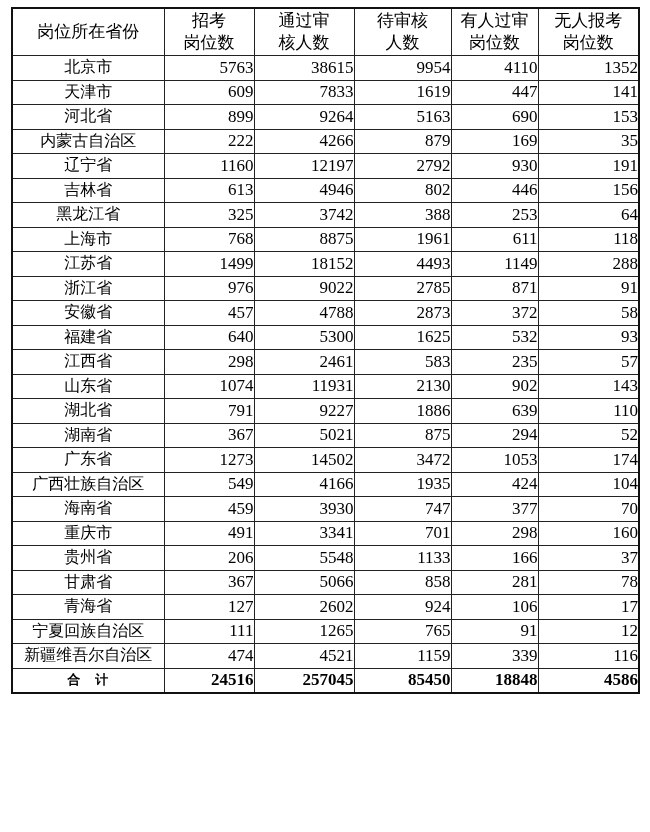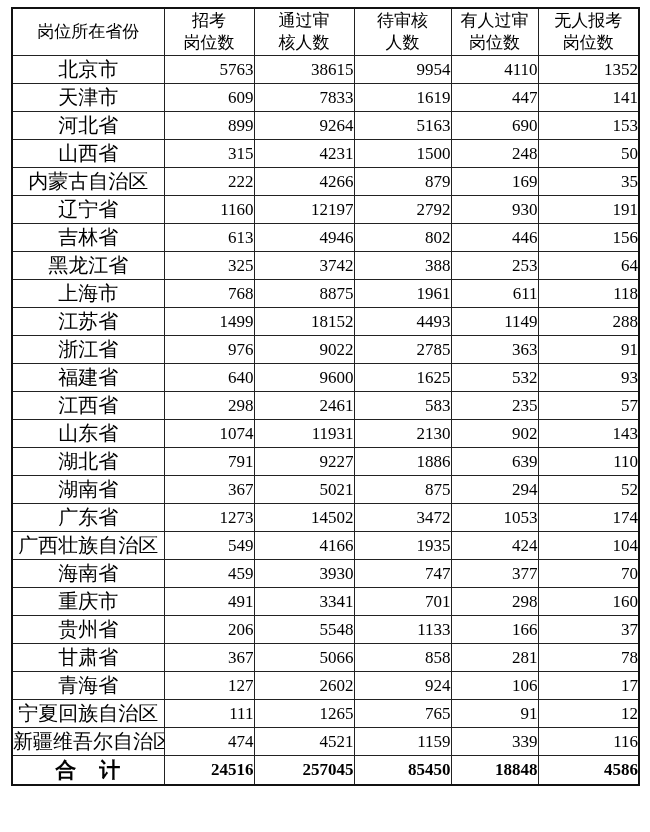--- a/index.html
+++ b/index.html
@@ -30,32 +30,32 @@
     font-weight:normal;
     font-size:17px;
     line-height:1.28;
     text-align:center;
     vertical-align:middle;
     border-bottom:2px solid #111111;
   }
   tbody td{height:23.5px;}
   td.prov{
     text-align:center;
-    font-size:20px;
+    font-size:16px;
   }
   td.num{
     text-align:right;
     padding-right:9px;
     font-size:17px;
   }
   tr.total td{
     font-weight:bold;
     border-top:1px solid #111111;
   }
-  tr.total td.prov{letter-spacing:1px;font-size:21px;margin-left:28px;}
+  tr.total td.prov{letter-spacing:1px;font-size:13px;margin-left:28px;}
 </style>
 </head>
 <body>
 
 <div class="page">
   <table class="review">
     <colgroup>
       <col style="width:152px">
       <col style="width:90px">
       <col style="width:100px">
@@ -109,28 +109,20 @@
         </tr>
         <tr>
           <td class="prov">河北省</td>
           <td class="num">899</td>
           <td class="num">9264</td>
           <td class="num">5163</td>
           <td class="num">690</td>
           <td class="num">153</td>
         </tr>
         <tr>
-          <td class="prov">山西省</td>
-          <td class="num">315</td>
-          <td class="num">4231</td>
-          <td class="num">1500</td>
-          <td class="num">248</td>
-          <td class="num">50</td>
-        </tr>
-        <tr>
           <td class="prov">内蒙古自治区</td>
           <td class="num">222</td>
           <td class="num">4266</td>
           <td class="num">879</td>
           <td class="num">169</td>
           <td class="num">35</td>
         </tr>
         <tr>
           <td class="prov">辽宁省</td>
           <td class="num">1160</td>
@@ -169,27 +161,35 @@
           <td class="num">18152</td>
           <td class="num">4493</td>
           <td class="num">1149</td>
           <td class="num">288</td>
         </tr>
         <tr>
           <td class="prov">浙江省</td>
           <td class="num">976</td>
           <td class="num">9022</td>
           <td class="num">2785</td>
-          <td class="num">363</td>
+          <td class="num">871</td>
           <td class="num">91</td>
+        </tr>
+        <tr>
+          <td class="prov">安徽省</td>
+          <td class="num">457</td>
+          <td class="num">4788</td>
+          <td class="num">2873</td>
+          <td class="num">372</td>
+          <td class="num">58</td>
         </tr>
         <tr>
           <td class="prov">福建省</td>
           <td class="num">640</td>
-          <td class="num">9600</td>
+          <td class="num">5300</td>
           <td class="num">1625</td>
           <td class="num">532</td>
           <td class="num">93</td>
         </tr>
         <tr>
           <td class="prov">江西省</td>
           <td class="num">298</td>
           <td class="num">2461</td>
           <td class="num">583</td>
           <td class="num">235</td>

